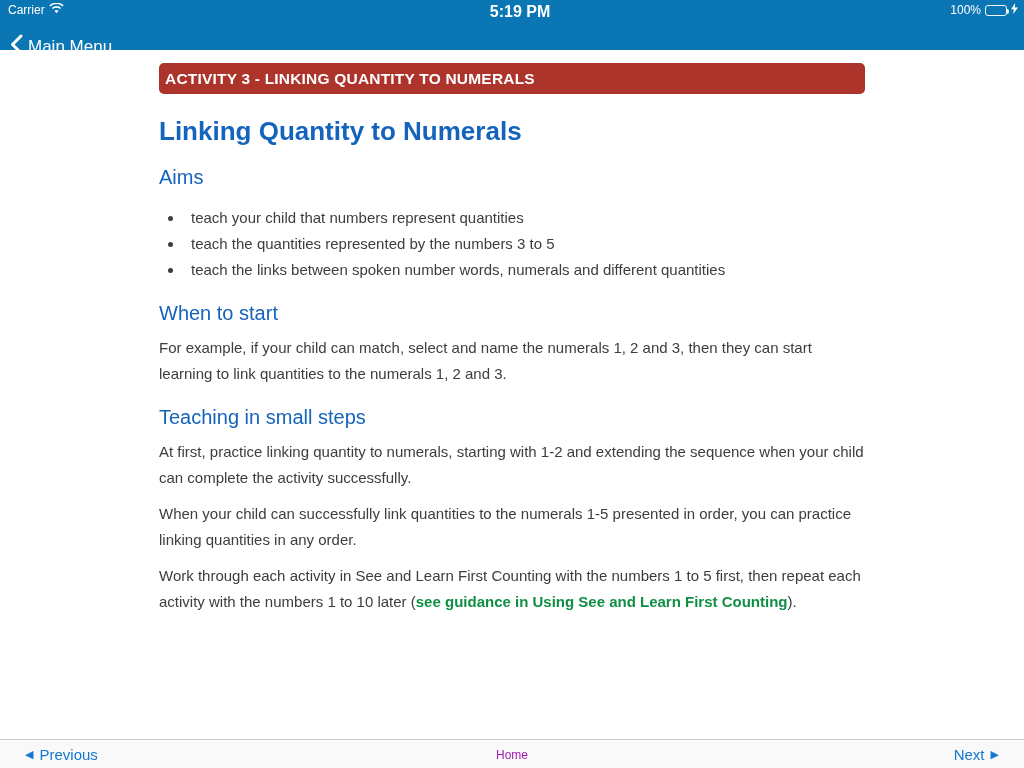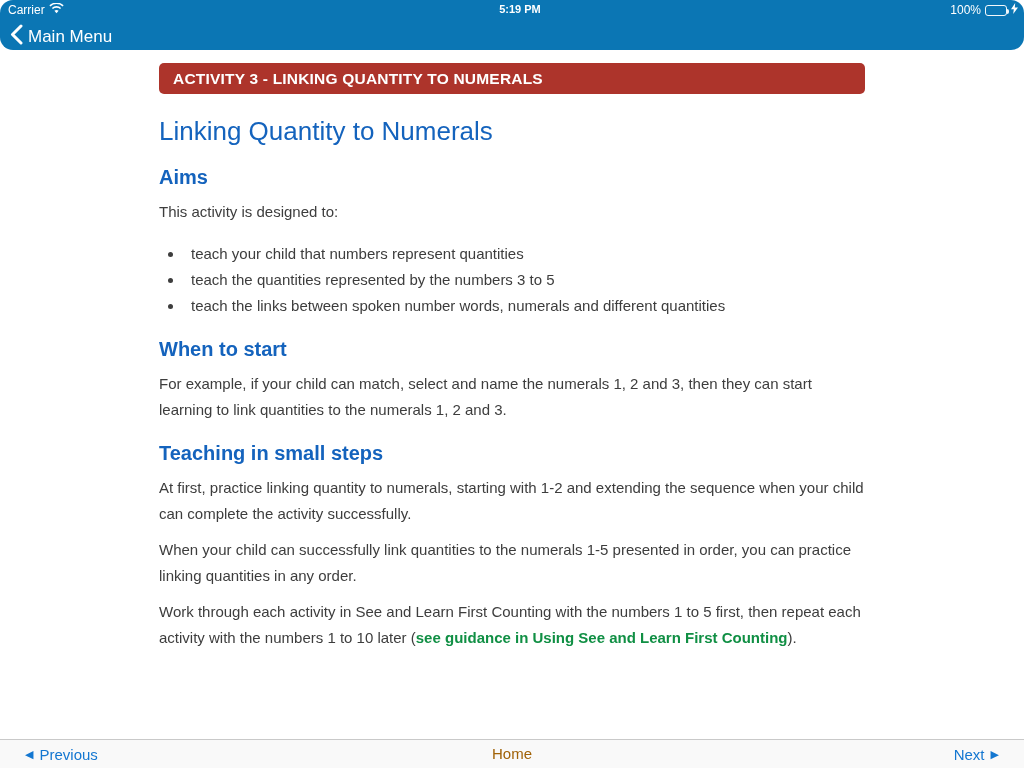--- a/index.html
+++ b/index.html
@@ -7,61 +7,61 @@
   body {
     font-family:"Liberation Sans", sans-serif;
     background:#ffffff;
     position:relative;
     overflow:hidden;
   }
 
   
   .header {
     position:absolute; top:0; left:0; right:0; height:50px;
-    background:#0b76b4; color:#fff; z-index:5;border-radius:13px;
+    background:#0b76b4; color:#fff; z-index:5;
   }
   .status-bar {
     position:absolute; top:0; left:0; right:0; height:20px;
     display:flex; align-items:center; justify-content:space-between;
     padding:0 6px 0 8px; font-size:12px; font-weight:500;
   }
   .status-left, .status-right { display:flex; align-items:center; gap:4px; }
   .status-time {
     position:absolute; left:16px; right:0; text-align:center; top:3px;
-    font-size:11px; font-weight:700; pointer-events:none;
+    font-size:16px; font-weight:700; pointer-events:none;
   }
   .battery-body {
     width:22px; height:11px; border:1px solid rgba(255,255,255,0.95);
     border-radius:3px; padding:1px; position:relative;
   }
   .battery-fill { width:100%; height:100%; background:#53d869; border-radius:1.5px; }
   .battery-nub {
     position:absolute; right:-3px; top:3px; width:2px; height:5px;
     background:rgba(255,255,255,0.95); border-radius:0 2px 2px 0;
   }
   .nav-row {
-    position:absolute; top:22px; left:0; right:0; height:30px;
+    position:absolute; top:32px; left:0; right:0; height:30px;
     display:flex; align-items:center; padding:0 10px;
   }
   .back-button {
     display:flex; align-items:center; gap:5px; cursor:pointer;
     color:#fff; font-size:17px;
   }
 
   
   .page { position:absolute; top:50px; left:0; right:0; bottom:0; overflow:hidden; background:#fff; }
   .doc { width:706px; margin:13px auto 0; }
 
   .activity-banner {
     background:#ad342b; color:#fff; border-radius:5px;
     font-size:15.5px; font-weight:700; letter-spacing:0.2px;
-    padding:8px 14px; line-height:15px; height:31px;
+    padding:8px 6px; line-height:15px; height:31px;
   }
-  h1.doc-title { color:#1463bd; font-size:26px; line-height:31px; font-weight:400; margin-top:22px; }
-  h2.section-heading { color:#1463bd; font-size:20px; line-height:24px; font-weight:700; margin-top:18px; }
+  h1.doc-title { color:#1463bd; font-size:26px; line-height:31px; font-weight:700; margin-top:22px; }
+  h2.section-heading { color:#1463bd; font-size:20px; line-height:24px; font-weight:400; margin-top:18px; }
   p.body-text { color:#3d3d3d; font-size:15px; line-height:26px; margin-top:10px; }
   ul.bullet-list { margin-top:16px; padding-left:25px; }
   ul.bullet-list li { color:#3d3d3d; font-size:15px; line-height:26px; padding-left:7px; }
   .inline-link { color:#108f44; font-weight:700; cursor:pointer; }
 
   
   .toolbar {
     position:absolute; left:0; right:0; bottom:0; height:29px; z-index:10;
     background:rgba(248,248,248,0.88);
     -webkit-backdrop-filter:blur(6px); backdrop-filter:blur(6px);
@@ -70,21 +70,21 @@
     padding:0 25px;
   }
   .toolbar a, .tb-btn {
     color:#1477d1; font-size:15px; text-decoration:none; cursor:pointer;
     display:flex; align-items:center; gap:6px;
   }
   .tb-arrow { font-size:11px; line-height:1; }
   .tb-home {
     position:absolute; left:0; right:0; text-align:center; pointer-events:none;
   }
-  .tb-home span { pointer-events:auto; color:#a16207; font-size:15px; cursor:pointer; }
+  .tb-home span { pointer-events:auto; color:#a21caf; font-size:12px; cursor:pointer; }
 </style>
 </head>
 <body>
 
 <div class="header">
   <div class="status-bar">
     <div class="status-left">
       <span>Carrier</span>
       <span>
         <svg width="15" height="11" viewBox="0 0 15 11">
@@ -121,21 +121,20 @@
 </div>
 
 <div class="page">
   <div class="doc">
 
     <div class="activity-banner">ACTIVITY 3 - LINKING QUANTITY TO NUMERALS</div>
 
     <h1 class="doc-title">Linking Quantity to Numerals</h1>
 
     <h2 class="section-heading">Aims</h2>
-    <p class="body-text">This activity is designed to:</p>
     <ul class="bullet-list">
       <li>teach your child that numbers represent quantities</li>
       <li>teach the quantities represented by the numbers 3 to 5</li>
       <li>teach the links between spoken number words, numerals and different quantities</li>
     </ul>
 
     <h2 class="section-heading">When to start</h2>
     <p class="body-text">For example, if your child can match, select and name the numerals 1, 2 and 3, then they can start learning to link quantities to the numerals 1, 2 and 3.</p>
 
     <h2 class="section-heading">Teaching in small steps</h2>

